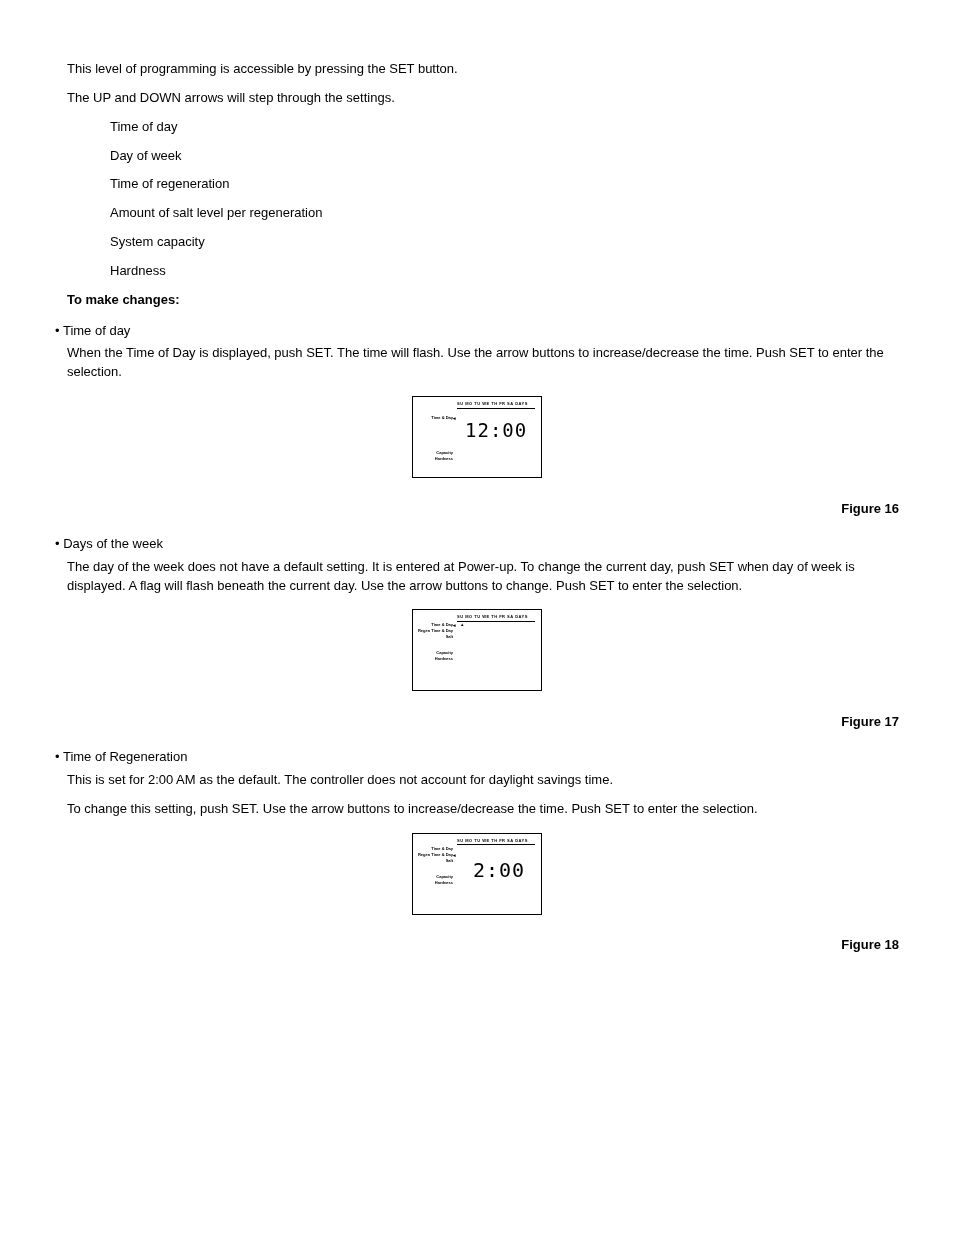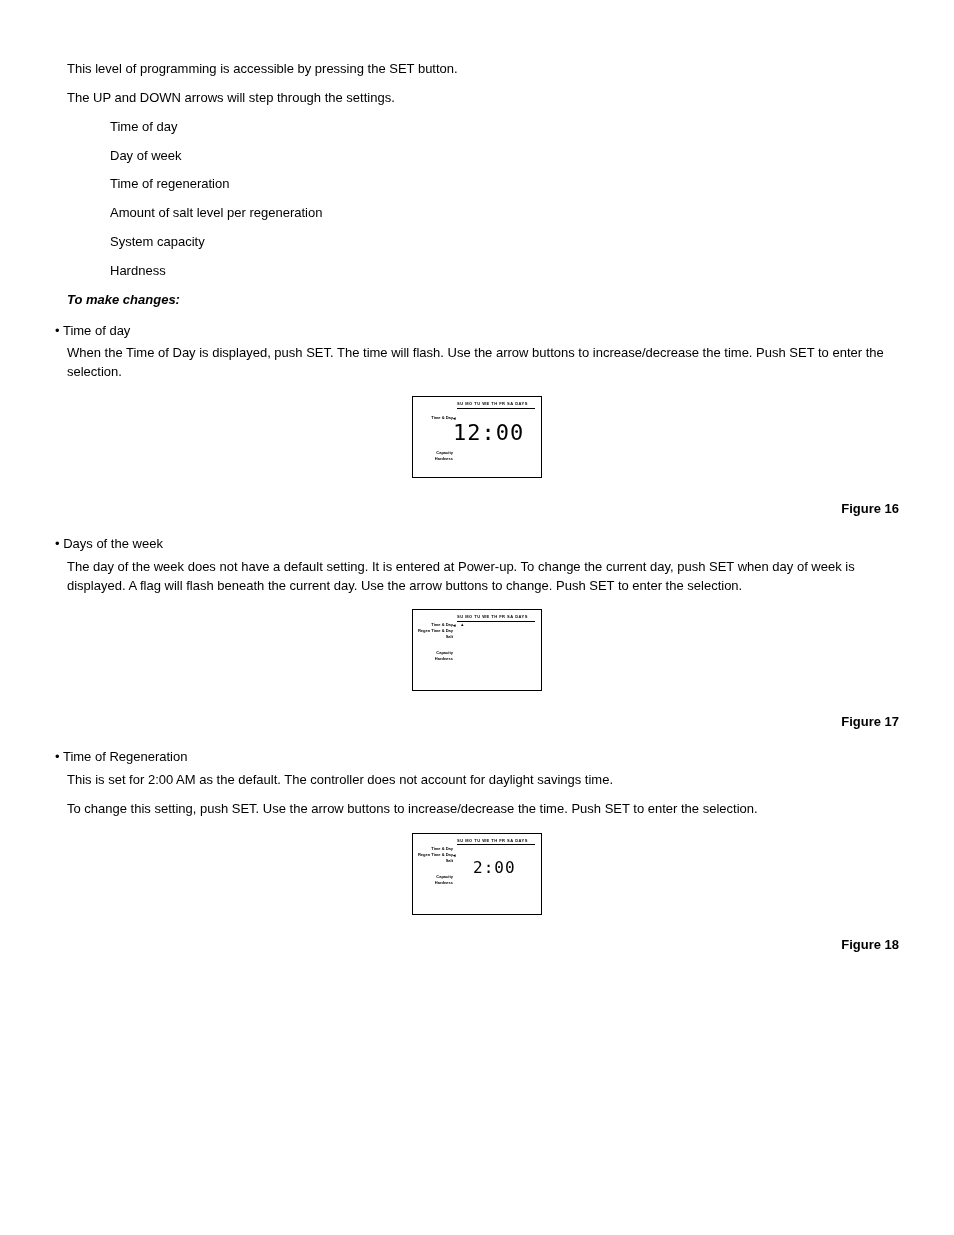--- a/index.html
+++ b/index.html
@@ -8,21 +8,21 @@
     color: #000;
     margin: 0;
     padding: 60px 55px 40px 55px;
     width: 954px;
     box-sizing: border-box;
     line-height: 1.45;
   }
   .para { margin: 0 0 10px 12px; }
   .indent-list { margin-left: 55px; }
   .indent-list .item { margin: 0 0 10px 0; }
-  .bold { font-weight: bold; font-style: italic; }
+  .bold { font-weight: bold; }
   .bullet { margin: 12px 0 4px 0; }
   .figure-wrap { text-align: center; margin: 14px 0 6px 0; }
   .figure-caption { font-weight: bold; text-align: right; margin: 16px 0 16px 0; }
   .lcd-box {
     display: inline-block;
     border: 1.5px solid #000;
     background: #fff;
     width: 130px;
     height: 82px;
     position: relative;
@@ -59,30 +59,30 @@
     font-size: 5px;
     font-weight: bold;
   }
   .lcd-flag {
     position: absolute;
     font-size: 5px;
   }
   .lcd-digits {
     position: absolute;
     top: 20px;
-    left: 40px;
+    left: 52px;
     font-family: "Courier New", monospace;
-    font-size: 22px;
+    font-size: 19px;
     letter-spacing: 1px;
     font-weight: normal;
   }
   .lcd-digits.small3 {
     left: 60px;
     top: 22px;
-    font-size: 16px;
+    font-size: 20px;
   }
   .seg {
     font-family: monospace;
   }
 </style>
 </head>
 <body>
 
 <p class="para">This level of programming is accessible by pressing the SET button.</p>
 <p class="para">The UP and DOWN arrows will step through the settings.</p>

